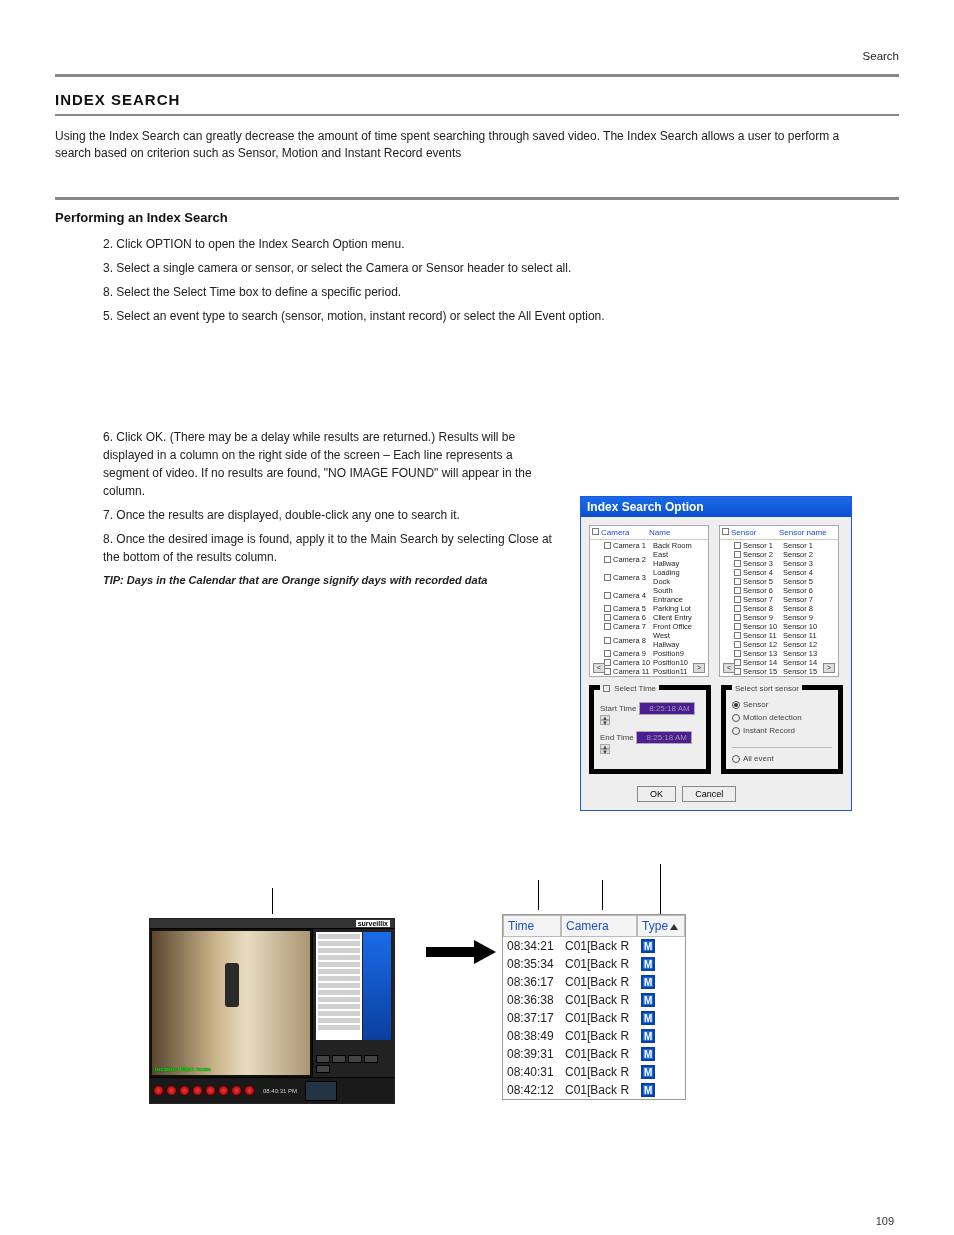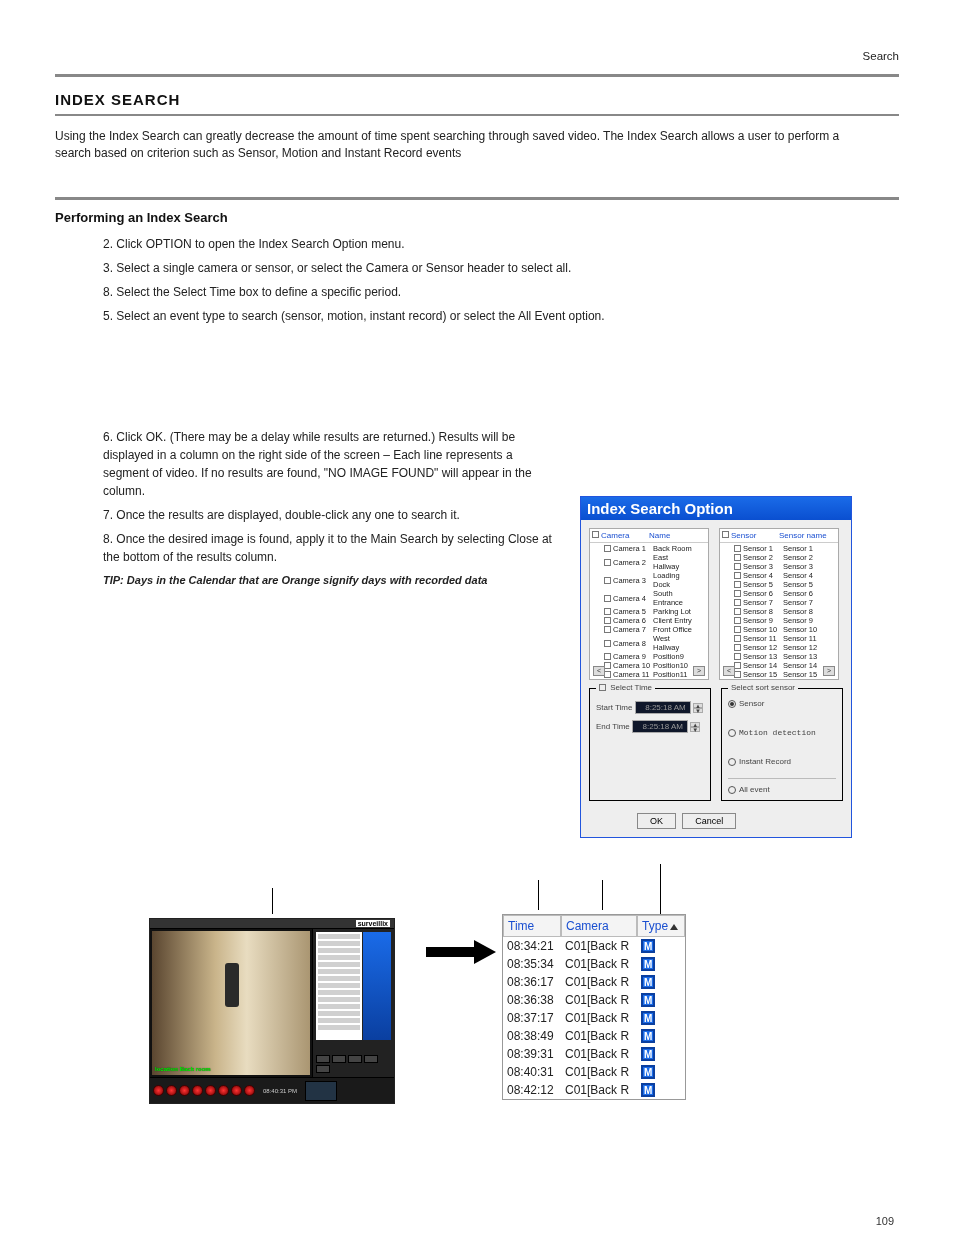--- a/index.html
+++ b/index.html
@@ -73,21 +73,21 @@
     background: #eee;
     border: 1px solid #2255dd;
     font-family: Tahoma, Arial, sans-serif;
     font-size: 8px;
   }
   .iso-title {
     background: linear-gradient(#1a6be8,#0a4fd0);
     color: #fff;
     font-weight: bold;
     padding: 3px 6px;
-    font-size: 15px;
+    font-size: 12px;
   }
   .iso-body {
     padding: 8px;
     display: flex;
     gap: 10px;
   }
   .iso-col {
     background: #fff;
     border: 1px solid #aaa;
     width: 120px;
@@ -138,38 +138,38 @@
     text-align: center;
     line-height: 8px;
     color: #333;
   }
   .iso-bottom {
     display: flex;
     gap: 10px;
     padding: 0 8px 8px 8px;
   }
   .fieldset {
-    border: 1px solid #000000;
+    border: 5px solid #000000;
     padding: 6px;
     position: relative;
     flex: 1;
     font-size: 8px;
     color: #444;
   }
   .fieldset .legend {
     position: absolute;
     top: -6px; left: 6px;
     background: #eee;
     padding: 0 3px;
     font-size: 8px;
   }
   .timebox {
     display: inline-block;
     border: 1px solid #aaa;
-    background: #0f172a;
+    background: #4c1d95;
     padding: 1px 4px;
     width: 56px;
     text-align: right;
     color: #999;
   }
   .spin {
     display: inline-block;
     width: 10px;
     line-height: 5px;
     font-size: 6px;
@@ -626,21 +626,21 @@
         </div>
         <div>
           <span>End Time</span>
           <span class="timebox">  8:25:18 AM</span>
           <span class="spin"><div>▲</div><div>▼</div></span>
         </div>
       </div>
       <div class="fieldset">
         <span class="legend">Select sort sensor</span>
         <div style="margin:4px 0;"><span class="radio sel"></span><span>Sensor</span></div>
-        <div style="margin:20px 0;font-family:Liberation Mono, monospace;"><span class="radio"></span><span>Motion detection</span></div>
+        <div style="margin:4px 0;"><span class="radio"></span><span>Motion detection</span></div>
         <div style="margin:4px 0;"><span class="radio"></span><span>Instant Record</span></div>
         <hr style="margin:12px 0 6px 0;border:none;border-top:1px solid #bbb;">
         <div><span class="radio"></span><span>All event</span></div>
       </div>
     </div>
     <div class="iso-buttons">
       <span class="iso-btn">OK</span>
       <span class="iso-btn">Cancel</span>
     </div>
   </div>

